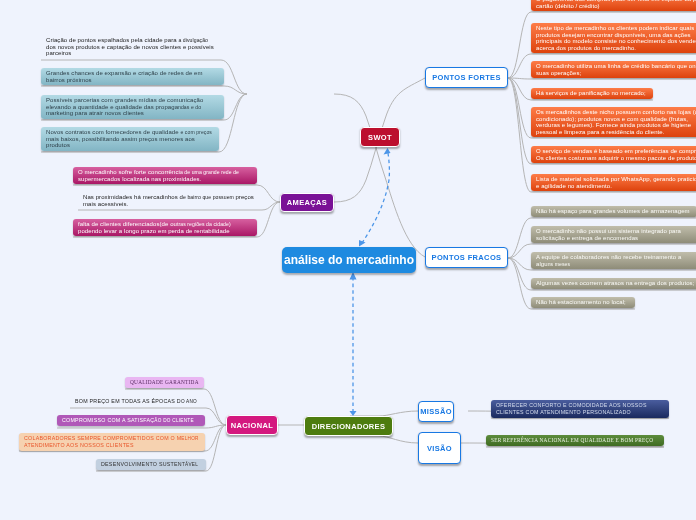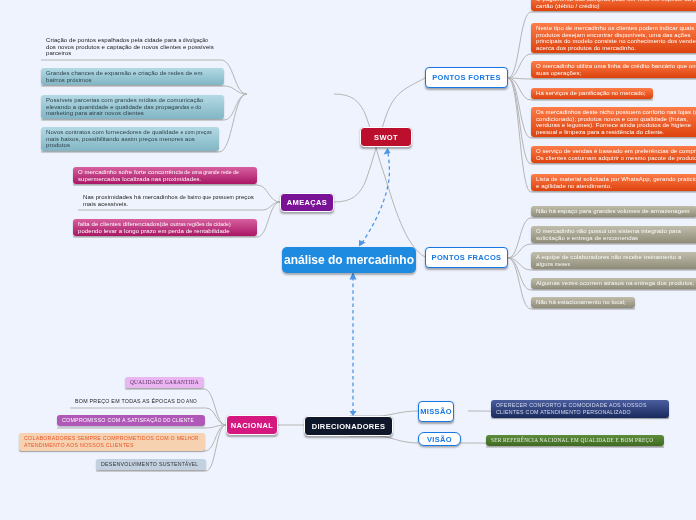--- a/index.html
+++ b/index.html
@@ -161,18 +161,18 @@
 <div class="node leaf sc v-navy" style="left:491px;top:400px;width:178px">
       <span class="tx"><span class="seg">OFERECER CONFORTO E COMODIDADE AOS NOSSOS CLIENTES COM ATENDIMENTO PERSONALIZADO</span></span>
     </div>
 <div class="node leaf sc serif v-green" style="left:486px;top:435px;width:178px">
       <span class="tx"><span class="seg">SER REFERÊNCIA NACIONAL EM QUALIDADE E BOM PREÇO</span></span>
     </div>
 <div class="node pill solid" style="left:280px;top:193px;width:54px;height:19px;background:#7a1296;">AMEAÇAS</div>
 <div class="node pill outline" style="left:425px;top:67px;width:83px;height:21px;">PONTOS FORTES</div>
 <div class="node pill outline" style="left:425px;top:247px;width:83px;height:21px;">PONTOS FRACOS</div>
 <div class="node pill solid" style="left:226px;top:415px;width:52px;height:20px;background:#d4187f;">NACIONAL</div>
-<div class="node pill solid" style="left:304px;top:416px;width:89px;height:20px;background:#0f172a;">DIRECIONADORES</div>
+<div class="node pill solid" style="left:304px;top:416px;width:89px;height:20px;background:#4d7c0f;">DIRECIONADORES</div>
 <div class="node pill outline" style="left:418px;top:401px;width:36px;height:21px;">MISSÃO</div>
-<div class="node pill outline" style="left:418px;top:432px;width:43px;height:14px;border-radius:6px;">VISÃO</div>
-<div class="node pill solid" style="left:360px;top:127px;width:52px;height:20px;background:#bc0f2e;">SWOT</div>
+<div class="node pill outline" style="left:418px;top:432px;width:43px;height:32px;">VISÃO</div>
+<div class="node pill solid" style="left:360px;top:127px;width:40px;height:20px;background:#bc0f2e;">SWOT</div>
 <div class="node root" style="left:282px;top:247px;width:134px;height:26px;text-align:right;">análise do mercadinho</div>
 </div>
 
 </body></html>

